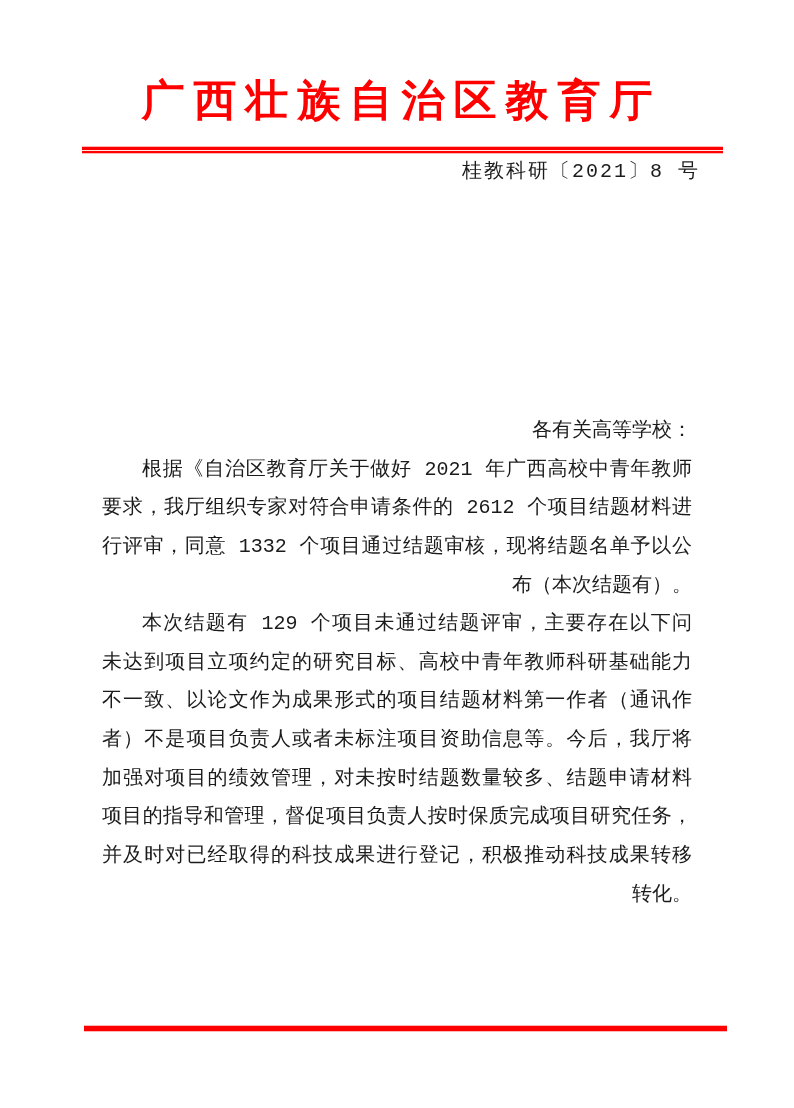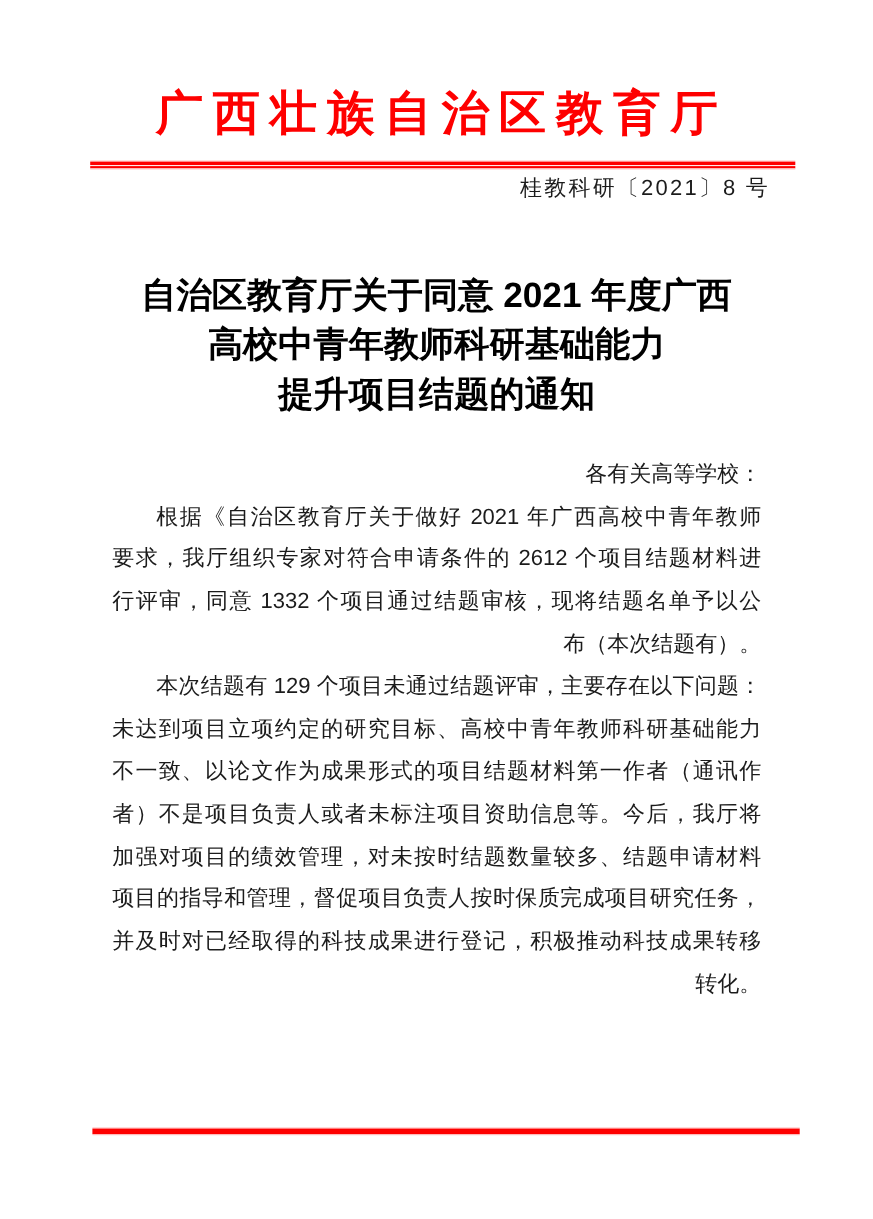--- a/index.html
+++ b/index.html
@@ -9,21 +9,21 @@
     --ink:#1b1b1b;
   }
   *{margin:0;padding:0;box-sizing:border-box;}
   html,body{background:#ffffff;}
   .page{
     position:relative;
     width:794px;
     height:1108px;
     background:#ffffff;
     overflow:hidden;
-    font-family:Liberation Sans, sans-serif;
+    font-family:Liberation Mono, monospace;
     color:var(--ink);
   }
   .agency-title{
     position:absolute;
     top:79px;
     left:0;
     right:0;
     text-align:center;
     color:var(--red);
     font-size:43px;
@@ -106,25 +106,20 @@
   <div class="red-separator">
     <div class="l1"></div>
     <div class="l2"></div>
     <div class="l3"></div>
     <div class="l4"></div>
     <div class="l5"></div>
   </div>
 
   <div class="doc-number">桂教科研〔2021〕8 号</div>
 
-  <div class="notice-title">
-    <div>自治区教育厅关于同意 2021 年度广西</div>
-    <div>高校中青年教师科研基础能力</div>
-    <div>提升项目结题的通知</div>
-  </div>
 
   <div class="body-text">
       <div class="bline">各有关高等学校：</div>
       <div class="bline j ind">根据《自治区教育厅关于做好 2021 年广西高校中青年教师</div>
       <div class="bline j">要求，我厅组织专家对符合申请条件的 2612 个项目结题材料进</div>
       <div class="bline j">行评审，同意 1332 个项目通过结题审核，现将结题名单予以公</div>
       <div class="bline">布（本次结题有）。</div>
       <div class="bline j ind">本次结题有 129 个项目未通过结题评审，主要存在以下问题：</div>
       <div class="bline j">未达到项目立项约定的研究目标、高校中青年教师科研基础能力</div>
       <div class="bline j">不一致、以论文作为成果形式的项目结题材料第一作者（通讯作</div>

